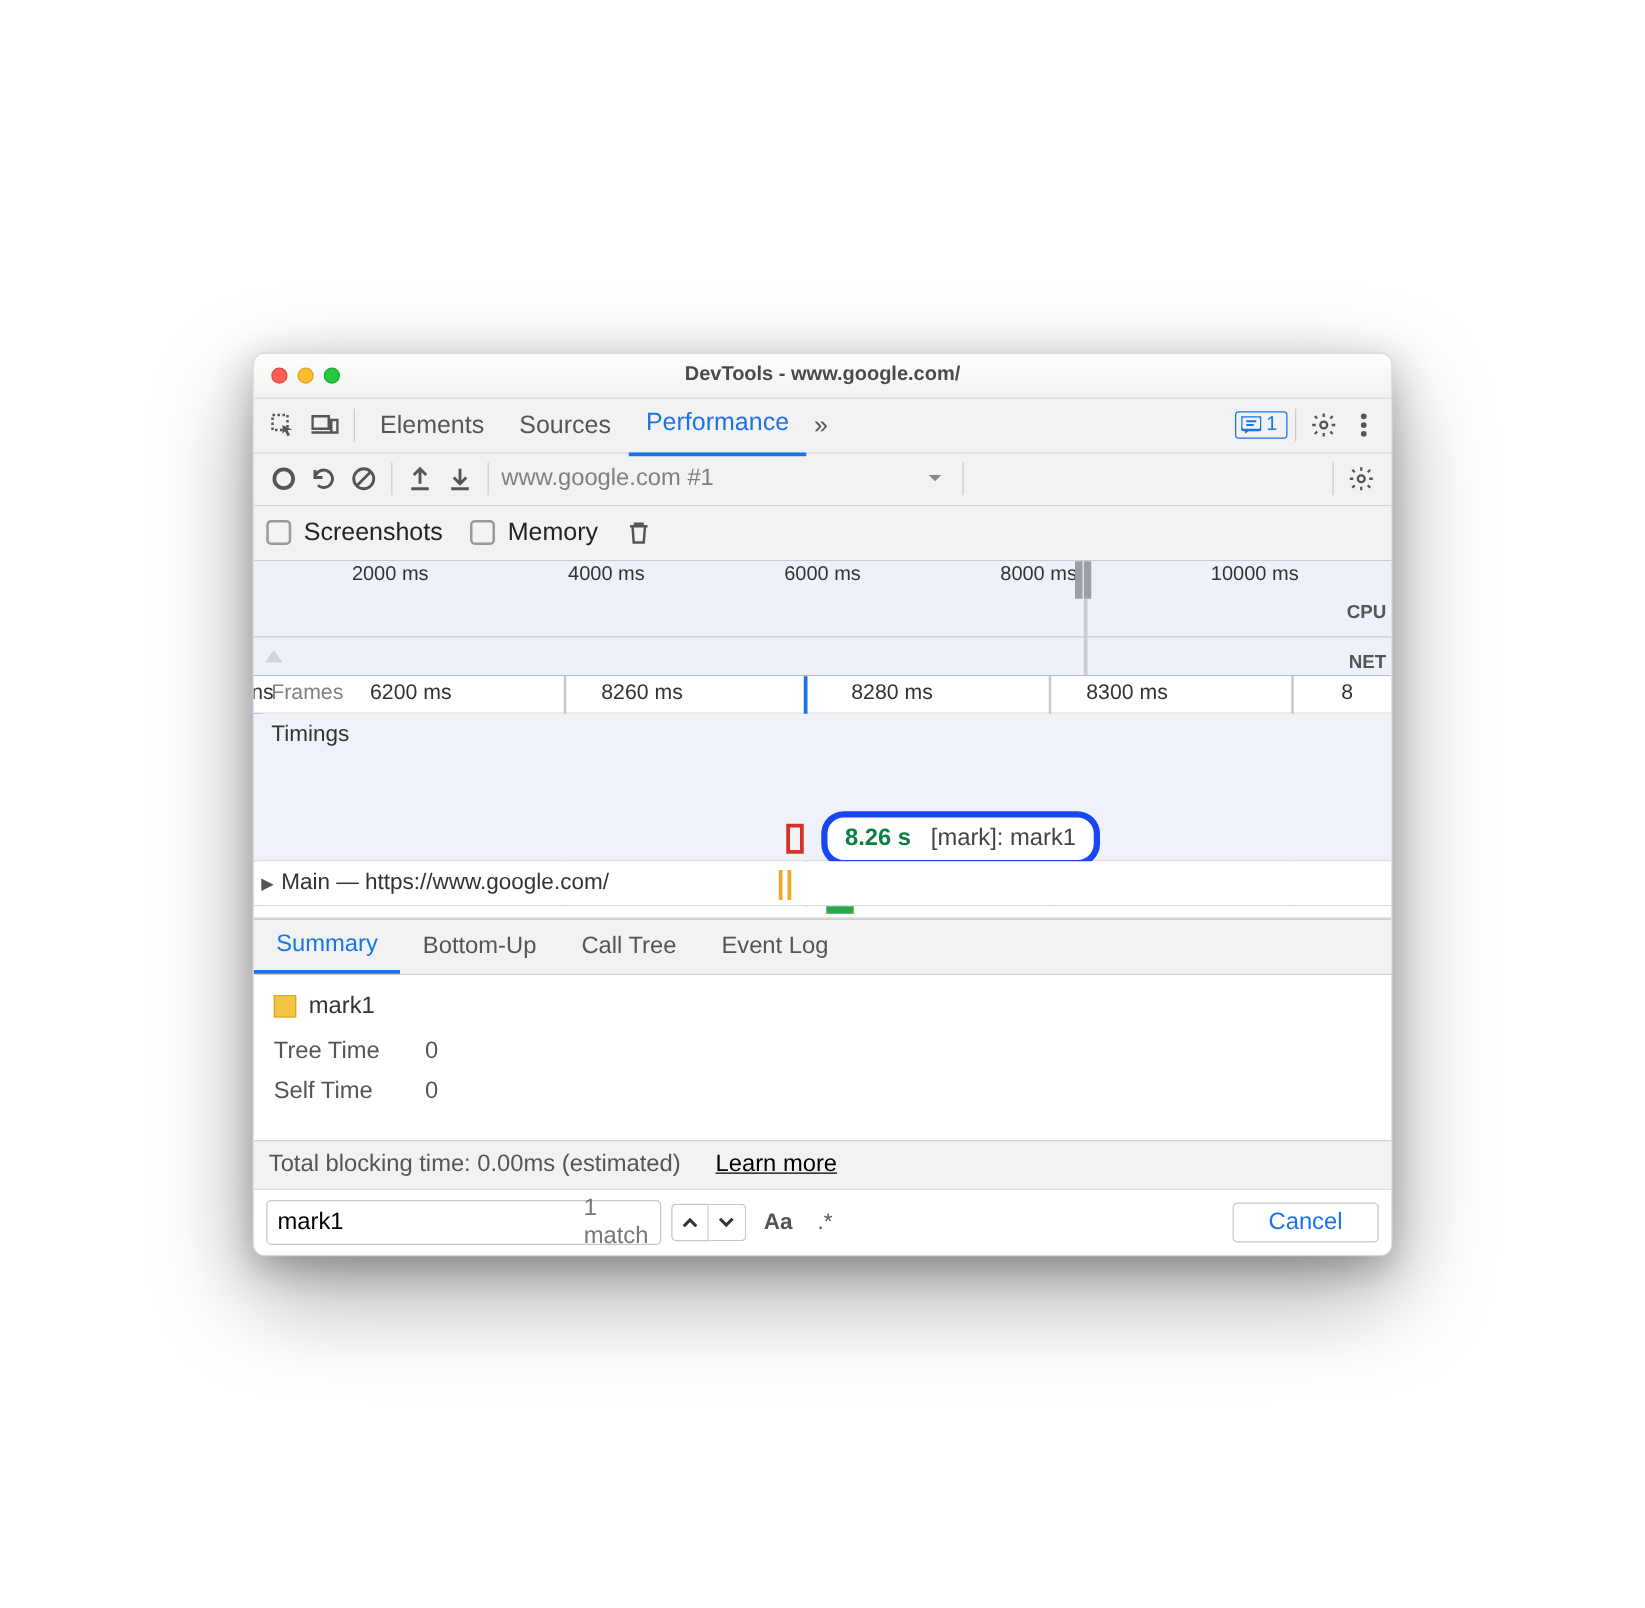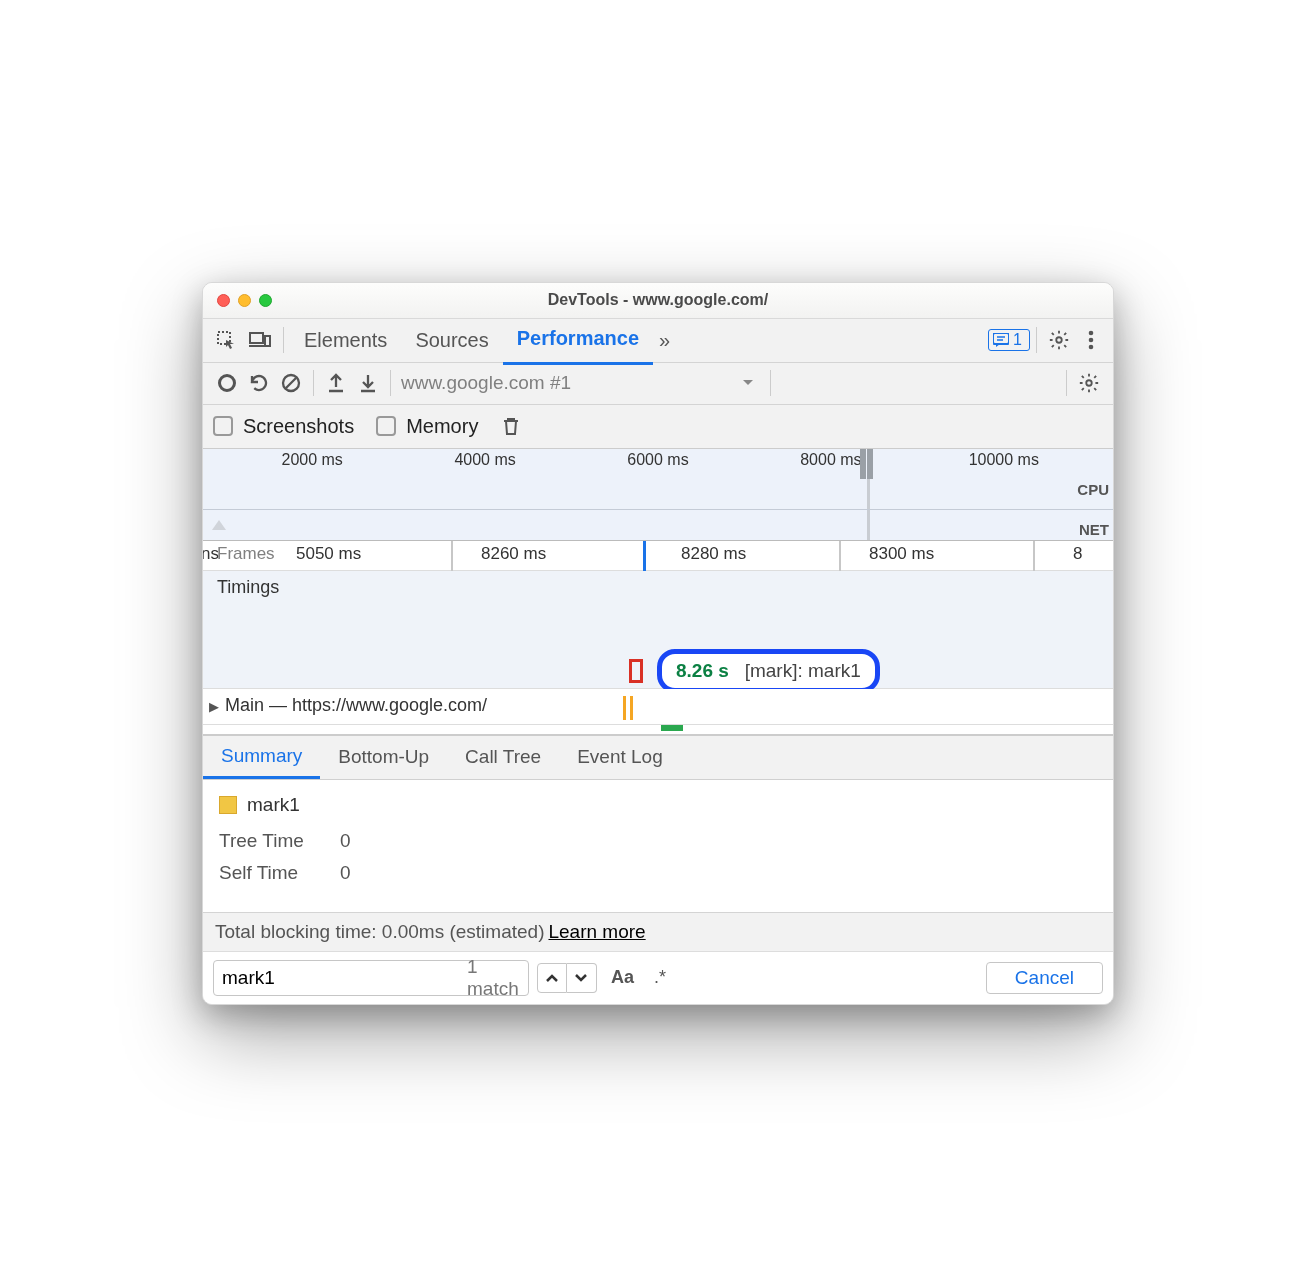--- a/index.html
+++ b/index.html
@@ -41,21 +41,21 @@
     background:#f2f2f2;
     border-bottom:1px solid #d4d4d4;
     height:44px;
     padding:0 6px;
     color:#555;
     font-size:20px;
   }
   .tool-icon { width:34px; display:flex; align-items:center; justify-content:center; color:#555; cursor:pointer;}
   .vsep { width:1px; height:26px; background:#ccc; margin:0 6px;}
   .tab { padding:0 14px; cursor:pointer; }
-  .tab.active { color:#1a73e8; border-bottom:3px solid #1a73e8; height:49px; display:flex; align-items:center;font-weight:bold;}
+  .tab.active { color:#1a73e8; border-bottom:3px solid #1a73e8; height:49px; display:flex; align-items:center;}
   .spacer { flex:1; }
   .badge { border:1px solid #1a73e8; padding:1px 7px 1px 4px; border-radius:3px; display:flex; align-items:center; gap:4px; color:#1a73e8; font-size:16px; cursor:pointer;}
   .gear, .kebab { width:32px; display:flex; align-items:center; justify-content:center; cursor:pointer;}
   
   .perfbar {
     display:flex; align-items:center;
     background:#f2f2f2;
     height:42px;
     padding:0 8px;
     border-bottom:1px solid #d4d4d4;
@@ -97,21 +97,21 @@
   .btabs { display:flex; height:44px; background:#f2f2f2; border-bottom:1px solid #d0d0d0; align-items:center; font-size:19px; color:#555;}
   .btab { padding:0 18px; cursor:pointer; height:44px; display:flex; align-items:center;}
   .btab.active { color:#1a73e8; border-bottom:3px solid #1a73e8;}
   
   .summary { padding:14px 16px 18px; font-size:19px; color:#333; background:#fff;}
   .mark-row { display:flex; align-items:center; gap:10px; margin-bottom:14px;}
   .swatch { width:18px; height:18px; background:#f1c644; border:1px solid #d9a82d;}
   .kv { display:flex; gap:16px; margin-bottom:10px; color:#555;}
   .kv .k { width:105px;}
   
-  .footer { background:#f2f2f2; border-top:1px solid #d4d4d4; padding:8px 12px; font-size:19px; color:#555; display:flex; gap:4px;}
+  .footer { background:#f2f2f2; border-top:1px solid #d4d4d4; padding:8px 12px; font-size:19px; color:#555; display:flex; gap:28px;}
   .learn { color:#000000; text-decoration:underline; cursor:pointer;}
   
   .searchbar { display:flex; align-items:center; padding:8px 10px; background:#fff; border-top:1px solid #ddd; gap:8px;}
   .sinput { flex:1; border:1px solid #c6c6c6; border-radius:4px; height:36px; display:flex; align-items:center; padding:0 8px; font-size:19px; background:#fff;}
   .sinput input { border:none; outline:none; font-size:19px; flex:1;}
   .match { color:#777;}
   .pill { width:30px; height:30px; border:1px solid #c6c6c6; border-radius:4px; display:flex; align-items:center; justify-content:center; cursor:pointer; background:#fff;}
   .pill.chev-down { border-left:none; border-top-left-radius:0; border-bottom-left-radius:0;}
   .pill.chev-up { border-top-right-radius:0; border-bottom-right-radius:0;}
   .txt-tool { font-size:18px; color:#555; cursor:pointer; padding:2px 6px;}
@@ -255,21 +255,21 @@
     <div style="position:absolute; left:0; right:0; top:60px; height:1px; background:#c4cbd6;"></div>
   </div>
 
   <div class="detail">
     <div class="scroll-track"></div>
     <div class="scroll-thumb"></div>
 
     <div class="ruler">
       <span style="position:absolute; left:-2px; top:3px; color:#333;">ns</span>
       <span class="frames">Frames</span>
-      <span class="tick" style="left:93px;">5050 ms</span>
+      <span class="tick" style="left:93px;">6200 ms</span>
       <span class="tick" style="left:278px;">8260 ms</span>
       <span class="tick" style="left:478px;">8280 ms</span>
       <span class="tick" style="left:666px;">8300 ms</span>
       <span class="tick" style="left:870px;">8</span>
     </div>
 
     <div class="vline" style="left:248px;"></div>
     <div class="vline cursor" style="left:440px;"></div>
     <div class="vline" style="left:636px;"></div>
     <div class="vline" style="left:830px;"></div>

